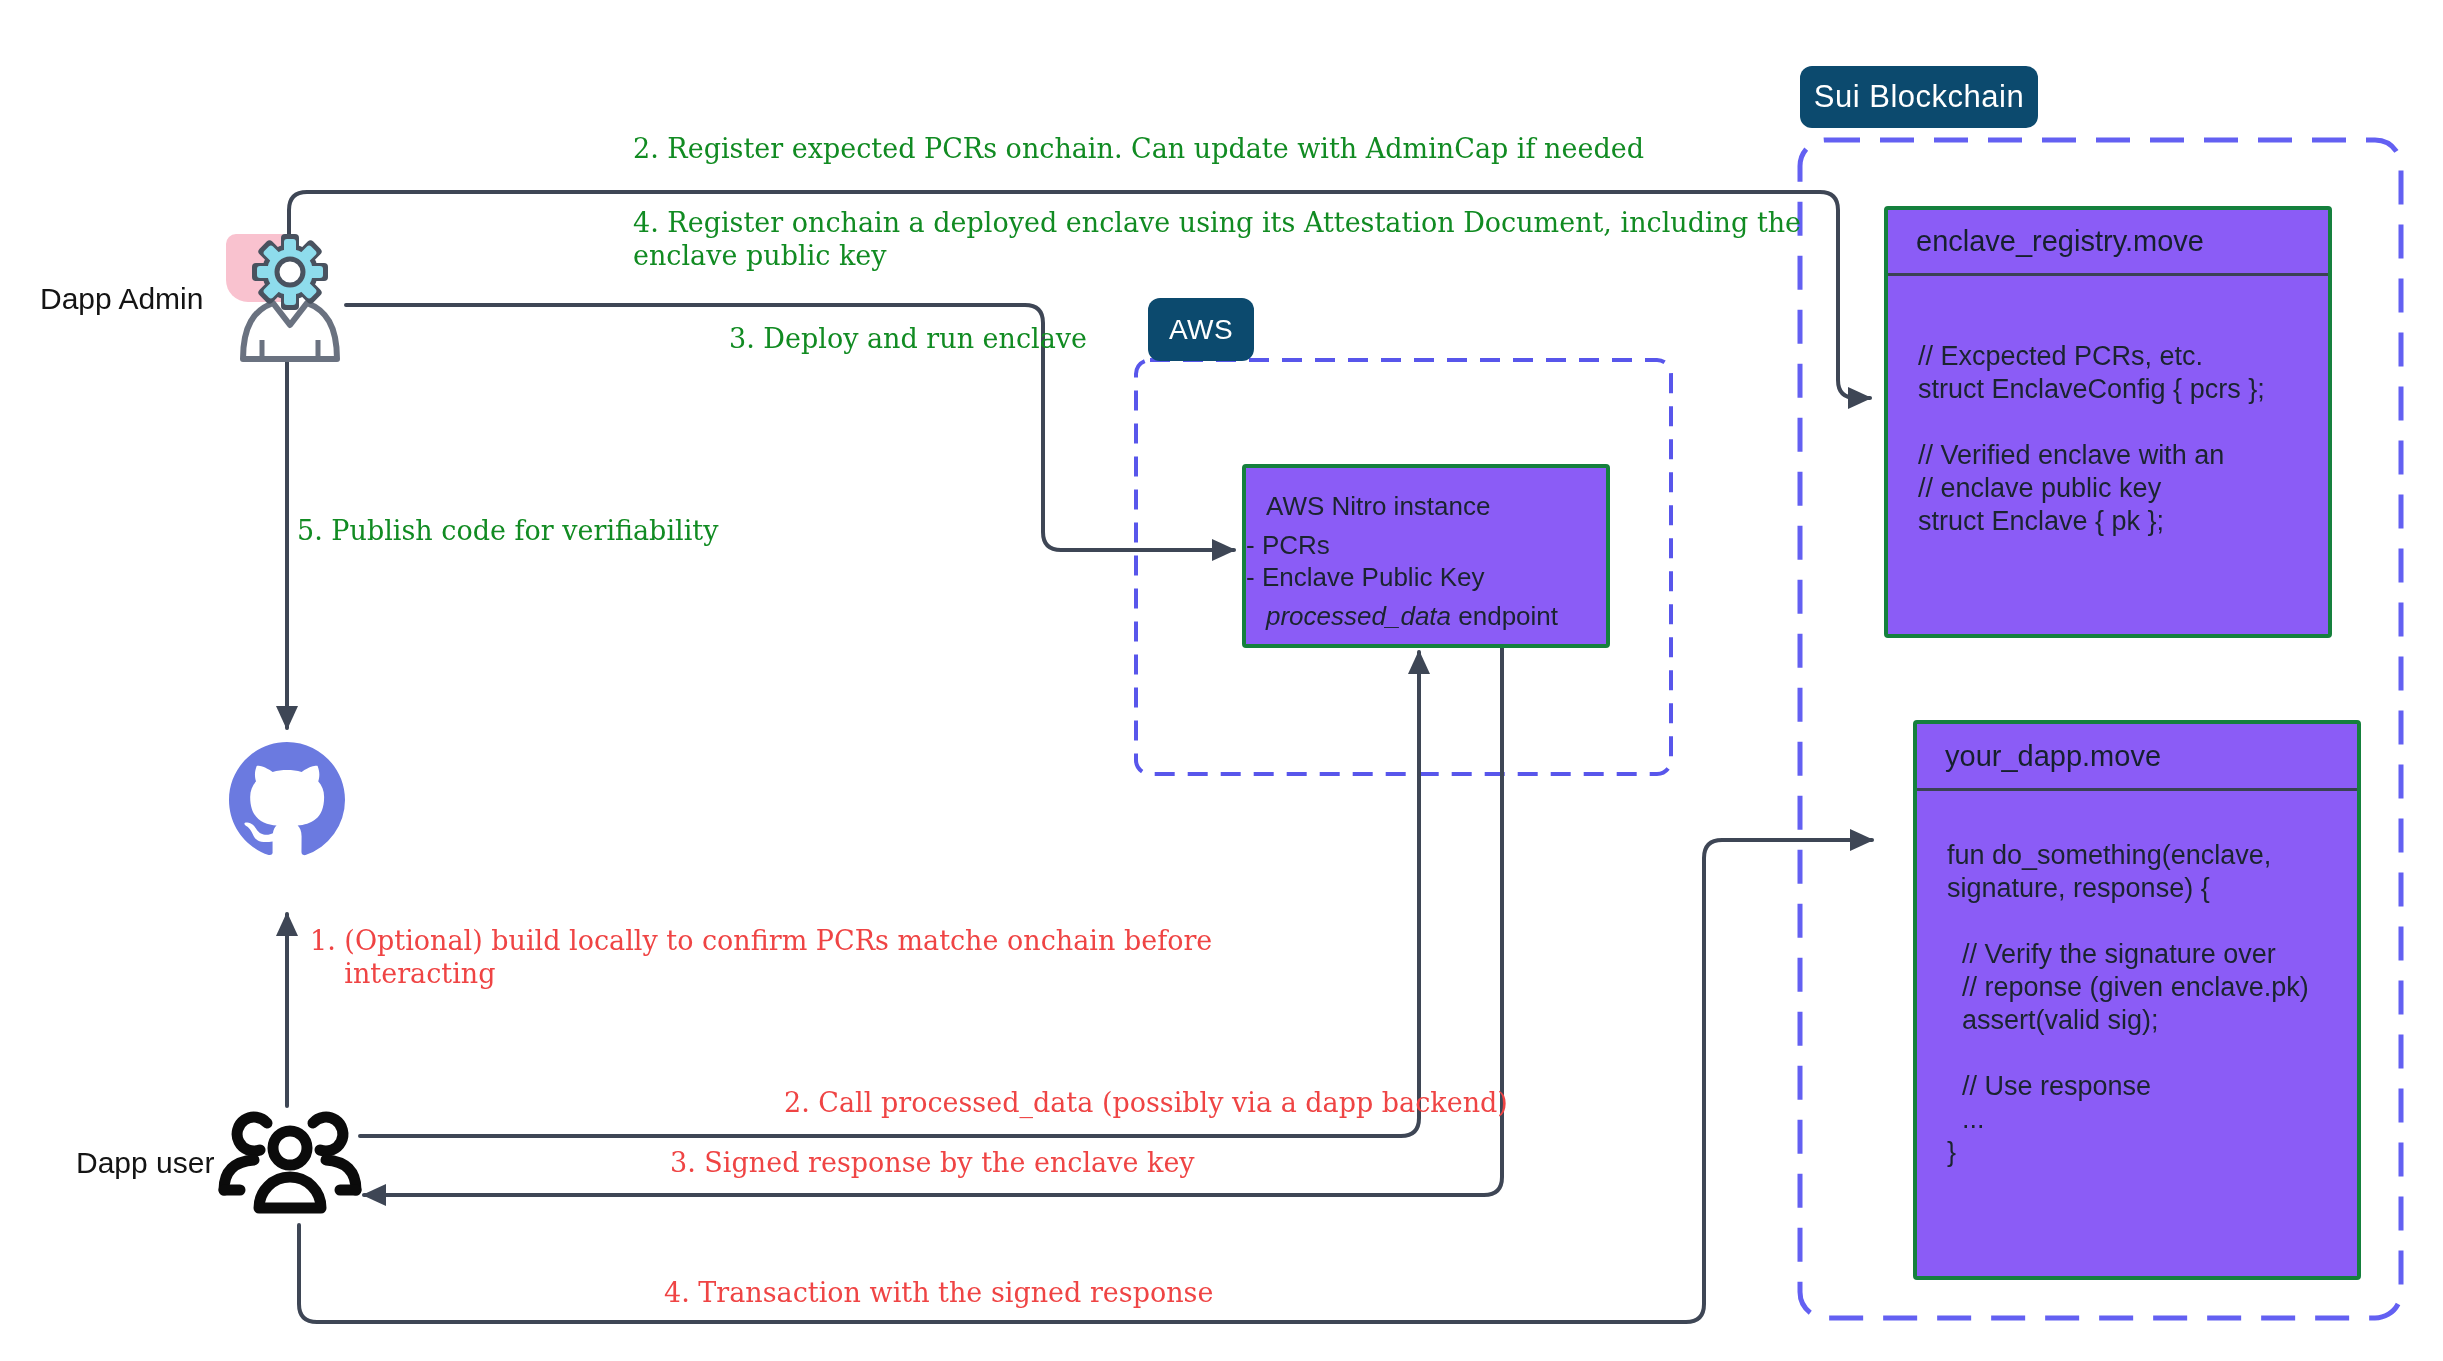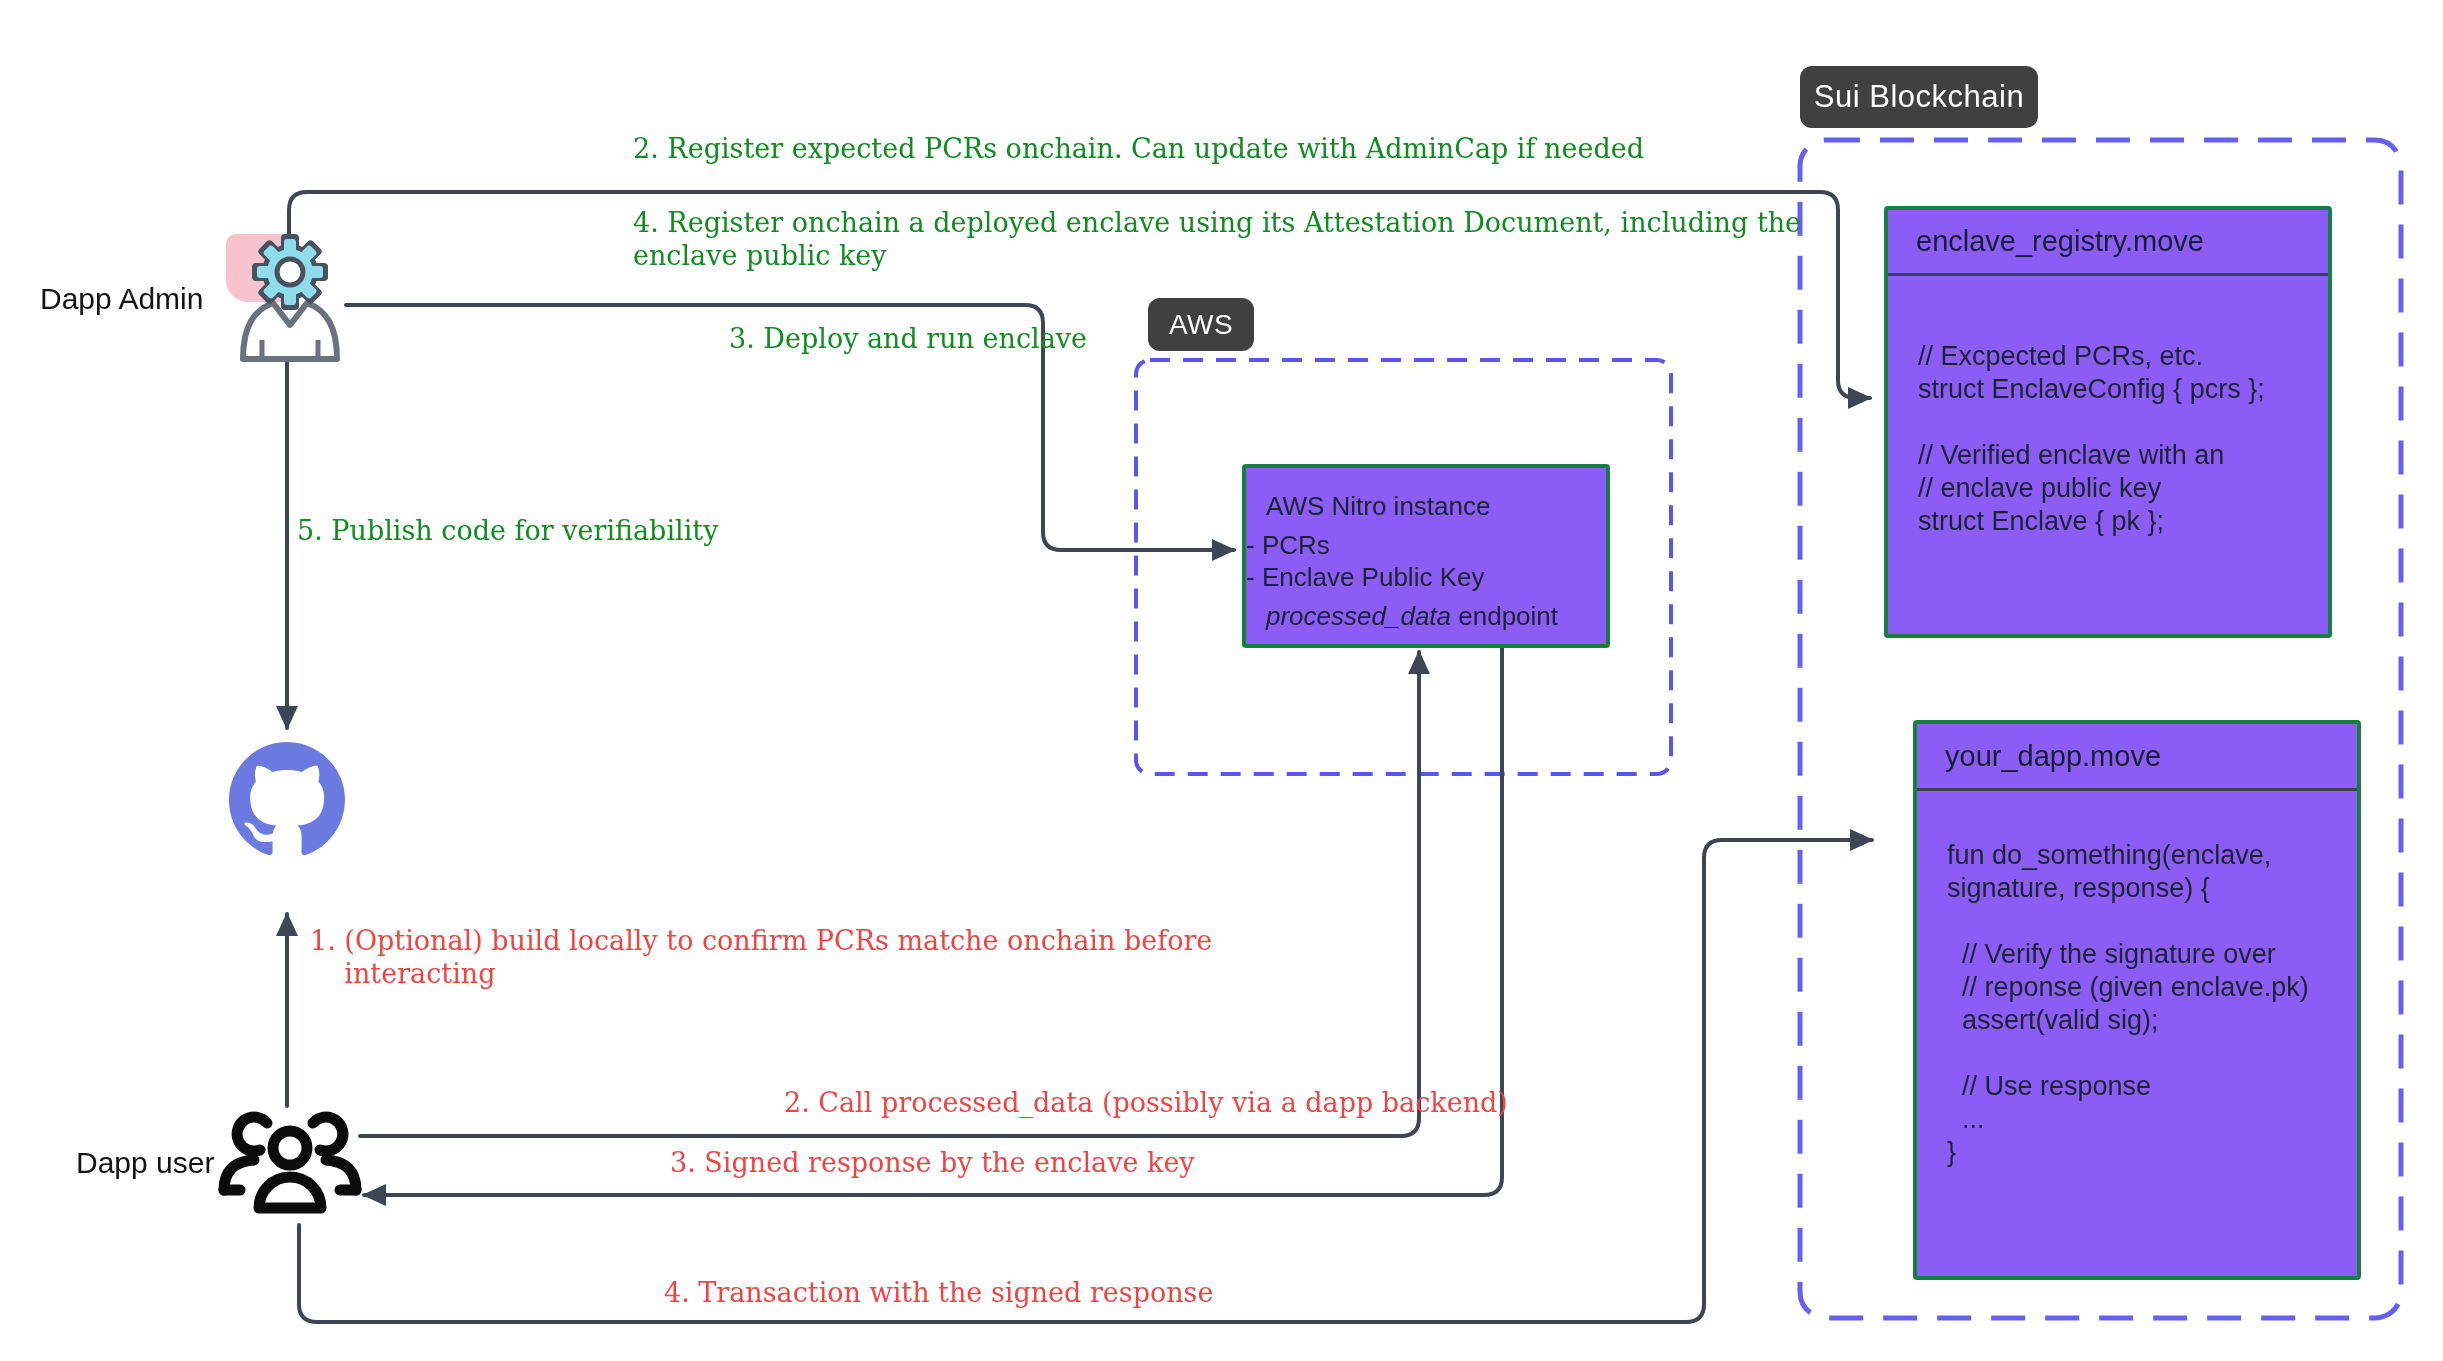--- a/index.html
+++ b/index.html
@@ -2,21 +2,21 @@
 <html><head>
 <meta charset="utf-8">
 <style>
   html,body{margin:0;padding:0;background:#ffffff;}
   .canvas{position:relative;width:2443px;height:1361px;background:#ffffff;overflow:hidden;
           font-family:"Liberation Sans",sans-serif;}
   .abs{position:absolute;}
   svg.layer{position:absolute;left:0;top:0;width:2443px;height:1361px;}
 
   
-  .badge{position:absolute;background:#404040;color:#ffffff;border-radius:12px;
+  .badge{position:absolute;background:#0c4a6e;color:#ffffff;border-radius:12px;
          display:flex;align-items:center;justify-content:center;
          font-size:31px;letter-spacing:.5px;}
 
   
   .node{position:absolute;background:#8b5cf6;border:4px solid #15803d;border-radius:4px;
         color:#1b2430;}
   .node .hdr{border-bottom:3px solid #3a4254;display:flex;align-items:center;
              padding-left:28px;font-size:29px;color:#16202e;}
   .code{white-space:pre-wrap;font-size:27px;line-height:33px;padding-left:30px;color:#1b2430;}
 
@@ -54,21 +54,21 @@
       <path d="M 287 1106 L 287 914" marker-end="url(#arr)"></path>
       <path d="M 360 1136 L 1401 1136 Q 1419 1136 1419 1118 L 1419 652" marker-end="url(#arr)"></path>
       <path d="M 1502 642 L 1502 1177 Q 1502 1195 1484 1195 L 364 1195" marker-end="url(#arr)"></path>
       <path d="M 299 1225 L 299 1304 Q 299 1322 317 1322 L 1686 1322 Q 1704 1322 1704 1304 L 1704 858 Q 1704 840 1722 840 L 1872 840" marker-end="url(#arr)"></path>
     </g>
   </svg>
 
   <div class="badge" style="left:1800px;top:66px;width:238px;height:62px;">
     <span>Sui Blockchain</span>
   </div>
-  <div class="badge" style="left:1148px;top:298px;width:106px;height:53px;font-size:28px;">
+  <div class="badge" style="left:1148px;top:298px;width:106px;height:63px;font-size:28px;">
     <span>AWS</span>
   </div>
 
   <div class="actor-label" style="left:40px;top:282px;">Dapp Admin</div>
   <div class="pink-sq"></div>
   <svg class="abs" style="left:200px;top:200px;" width="200" height="180" viewBox="0 0 200 180">
 
     <path d="M 43 159 C 43 126 54 110 73 103 L 90 125 L 107 103 C 126 110 137 126 137 159 Z" fill="#ffffff" stroke="#6a7280" stroke-width="6" stroke-linejoin="round"></path>
     <path d="M 62 140 L 62 159 M 118 140 L 118 159" stroke="#6a7280" stroke-width="5" fill="none"></path>
 

